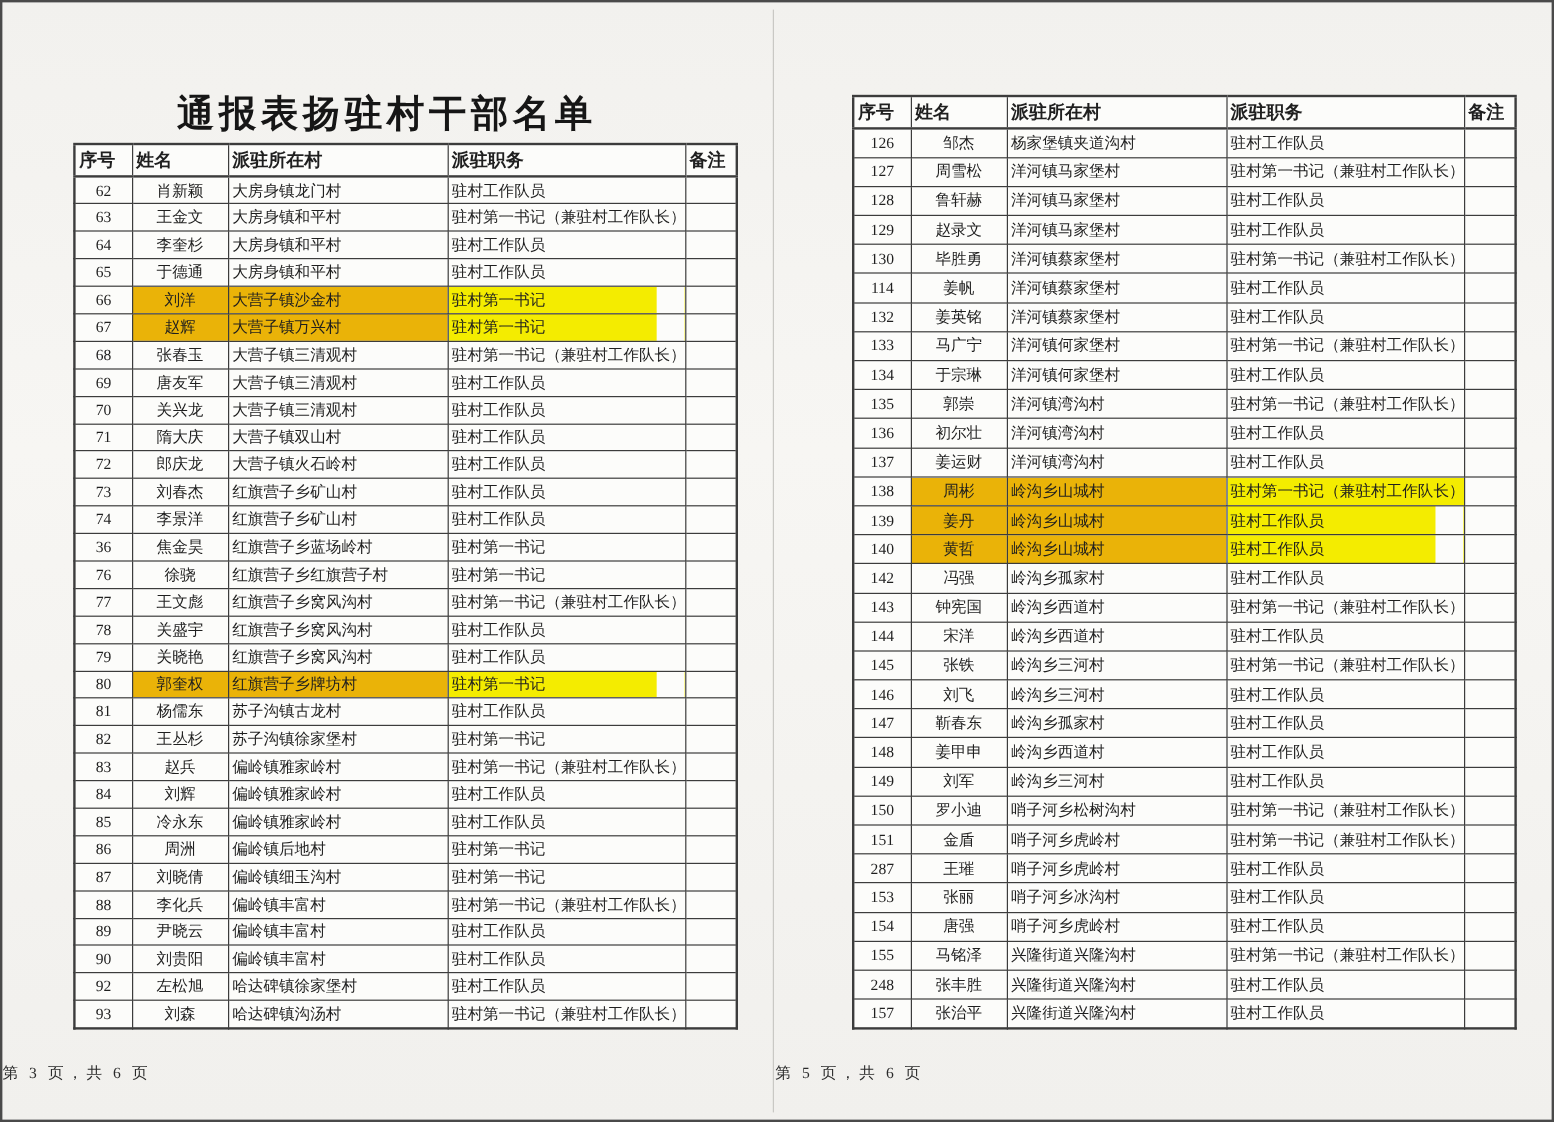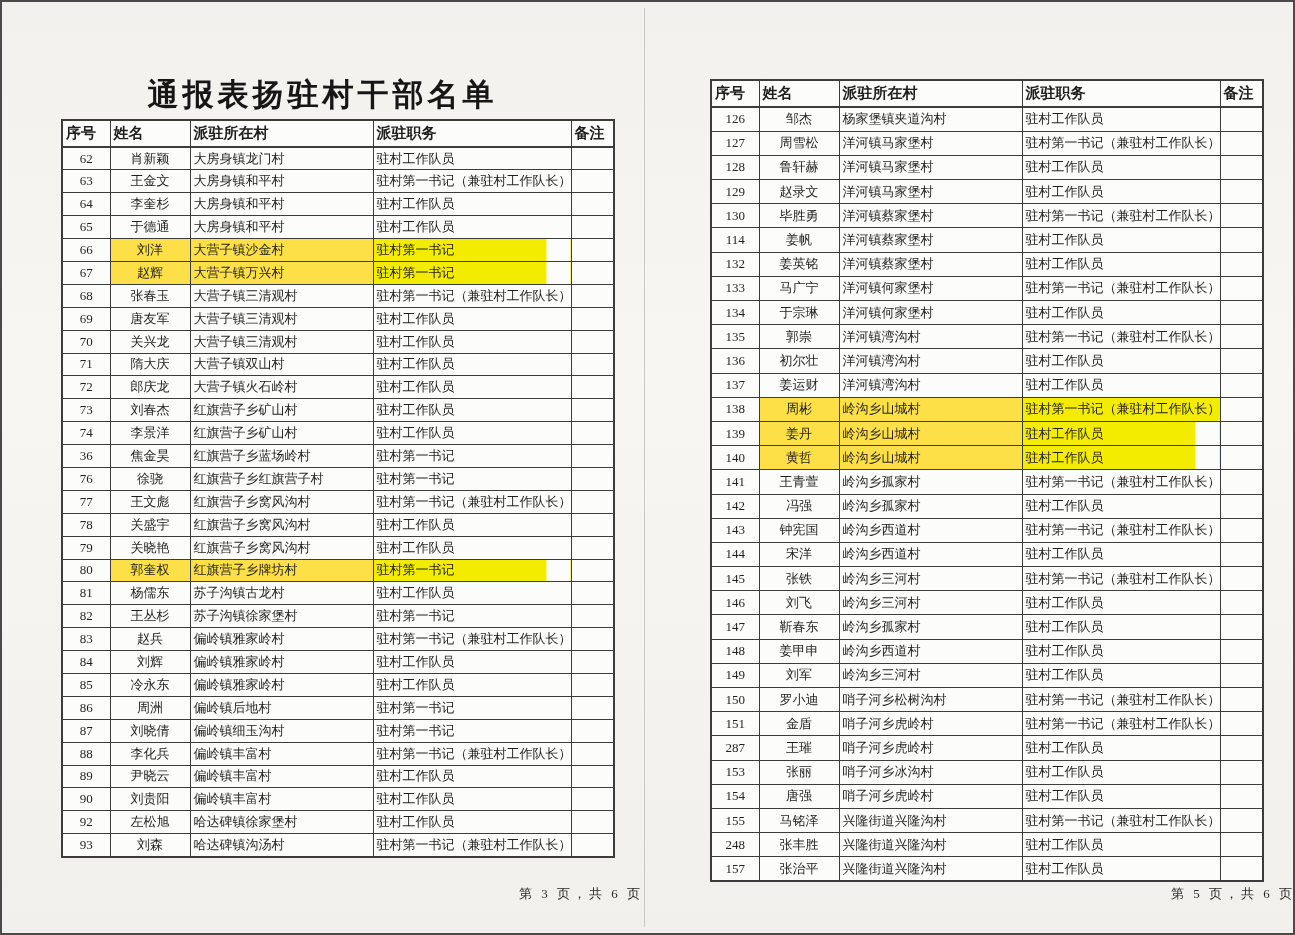--- a/index.html
+++ b/index.html
@@ -34,23 +34,23 @@
   table.roster { border:2px solid #3c3c3c; }
   .page-left  table.roster td { height:22.9px; }
   .page-right table.roster td { height:24.2px; }
   td.c-no, td.c-name, td.c-remark { text-align:center; }
   td.c-village, td.c-position { text-align:left; padding-left:6px; }
   col.w-no{width:48px;} col.w-name{width:80px;} col.w-village{width:183px;}
   col.w-position{width:198px;} col.w-remark{width:43px;}
 
   .footer {
     position:absolute; bottom:30px; left:0; width:100%;
-    text-align:right; font-size:13px; letter-spacing:3px; color:#2a2a2a;
+    text-align:left; font-size:13px; letter-spacing:3px; color:#2a2a2a;
   }
-  .hl { background-color:#fde047;margin-top:31px; }
+  .hl { background-color:#eab308;margin-top:31px; }
 </style>
 </head>
 <body>
 
 <div class="canvas">
 
   <div class="page page-left">
     <div class="doc-title">通报表扬驻村干部名单</div>
     <table class="roster">
       <colgroup>
@@ -412,27 +412,20 @@
             <td class="c-remark"></td>
           </tr>
           <tr>
             <td class="c-no">140</td>
             <td class="c-name hl">黄哲</td>
             <td class="c-village hl">岭沟乡山城村</td>
             <td class="c-position" style="background: linear-gradient(to right, rgb(244, 236, 0) 0px, rgb(244, 236, 0) 88%, transparent 88%);">驻村工作队员</td>
             <td class="c-remark"></td>
           </tr>
           <tr>
-            <td class="c-no">141</td>
-            <td class="c-name">王青萱</td>
-            <td class="c-village">岭沟乡孤家村</td>
-            <td class="c-position">驻村第一书记（兼驻村工作队长）</td>
-            <td class="c-remark"></td>
-          </tr>
-          <tr>
             <td class="c-no">142</td>
             <td class="c-name">冯强</td>
             <td class="c-village">岭沟乡孤家村</td>
             <td class="c-position">驻村工作队员</td>
             <td class="c-remark"></td>
           </tr>
           <tr>
             <td class="c-no">143</td>
             <td class="c-name">钟宪国</td>
             <td class="c-village">岭沟乡西道村</td>

